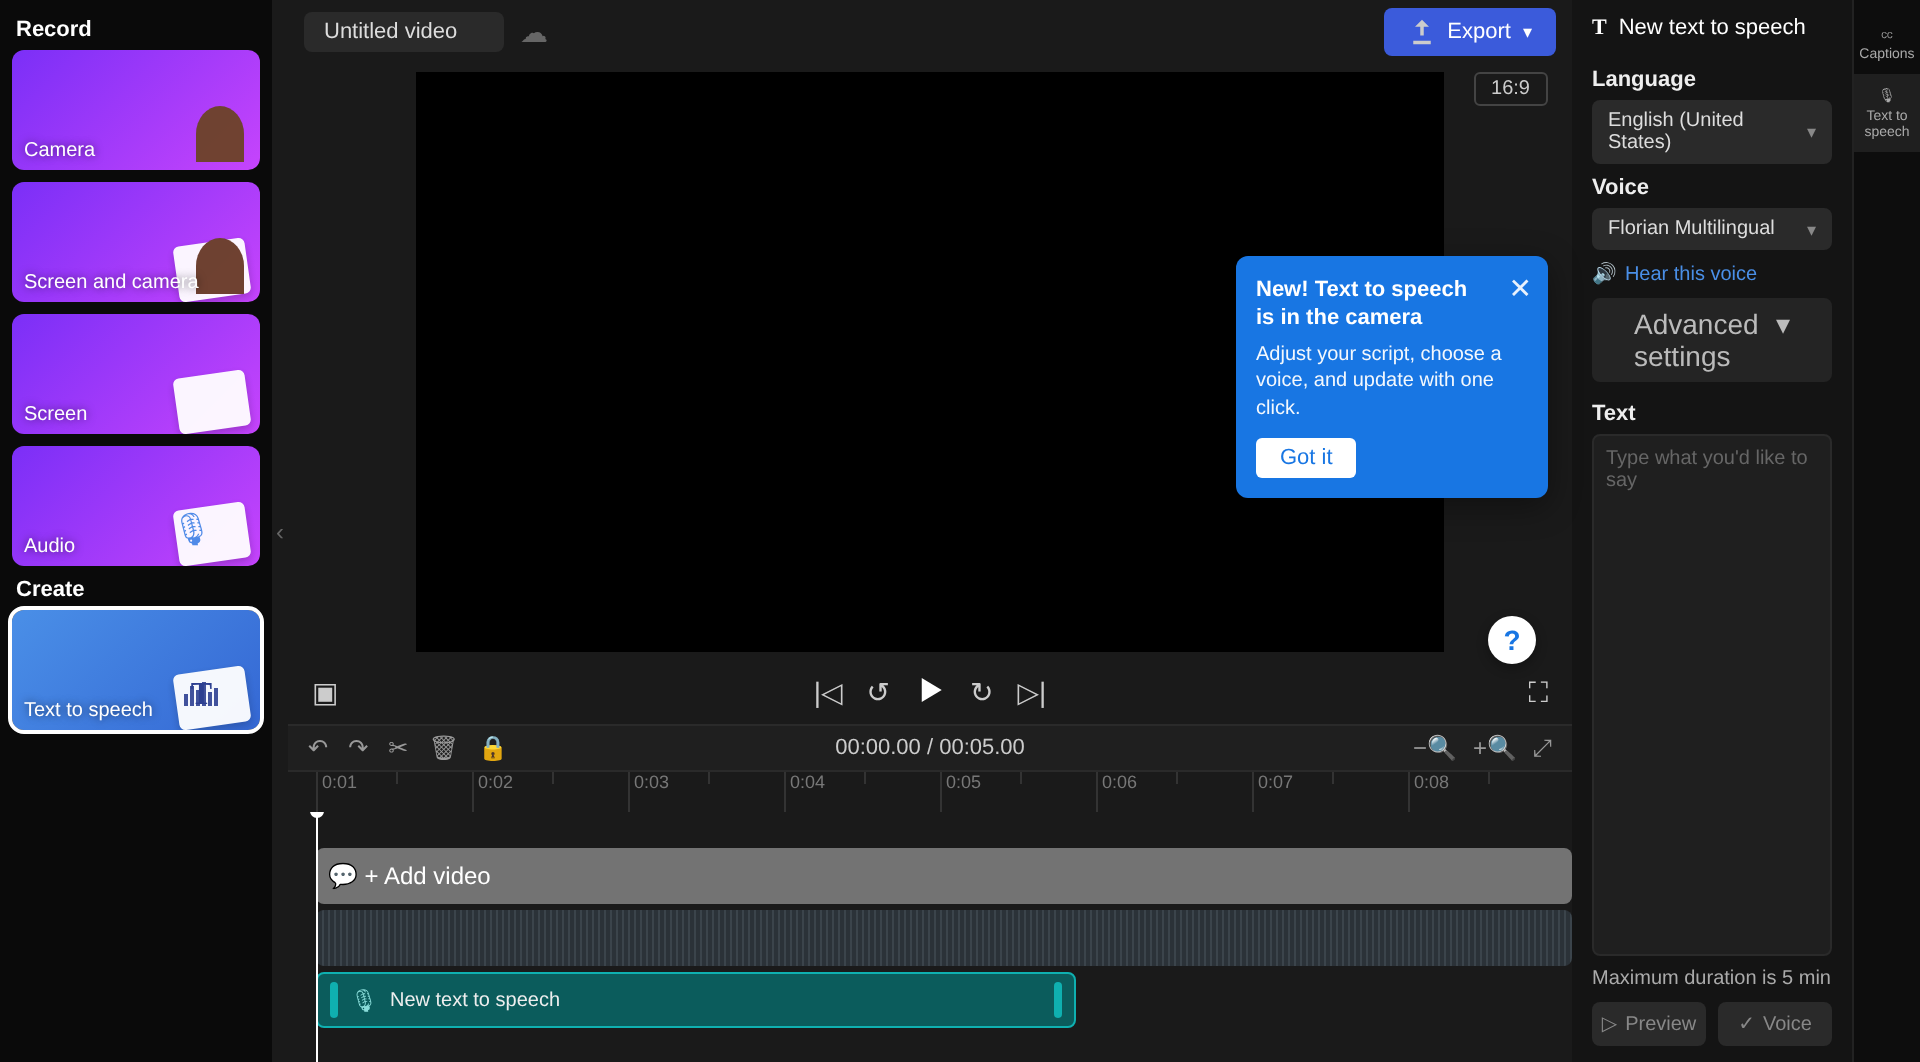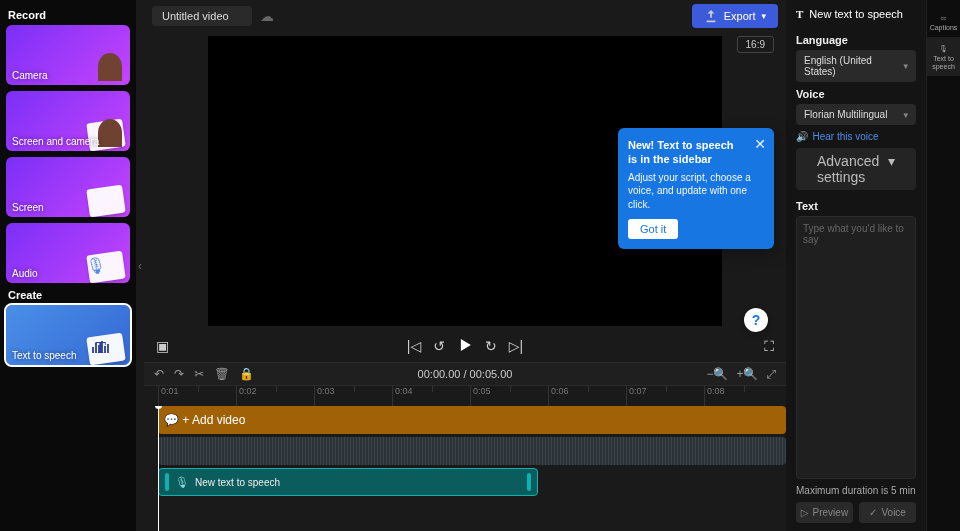--- a/index.html
+++ b/index.html
@@ -45,21 +45,21 @@
 .time-disp{position:absolute;left:50%;transform:translateX(-50%);font-size:11px;color:#ccc}
 .th-right{margin-left:auto;display:flex;gap:8px;align-items:center}
 .ruler{height:20px;position:relative;background:#1a1a1a;padding-left:14px;display:flex;overflow:hidden}
 .tick{flex:0 0 78px;font-size:9px;color:#777;position:relative;padding-left:2px;border-left:1px solid #333}
 .tick::before{content:"";position:absolute;left:39px;top:0;height:6px;border-left:1px solid #333}
 .playhead{position:absolute;left:14px;top:0;width:1px;height:130px;background:#fff;z-index:5}
 .playhead::before{content:"";position:absolute;top:-4px;left:-3px;width:7px;height:7px;background:#fff;border-radius:50%}
 .tracks{background:#1a1a1a;flex:1;position:relative;padding-left:14px;overflow:hidden}
 .tracks-inner{position:relative;height:100%}
 .track{height:28px;margin-bottom:3px;display:flex;align-items:center;border-radius:4px;padding:0 6px;position:relative}
-.track.empty{background:#a16207;}
+.track.empty{background:#737373;margin-top:18px}
 .track.audio{background:#2b3238;background-image:repeating-linear-gradient(90deg,#3b444b 0 1px,transparent 1px 3px)}
 .track.tts-clip{background:#0b5c5c;border:1px solid #0fb0b0;display:flex;align-items:center;gap:6px;width:380px}
 .tts-clip .hdl{width:4px;height:18px;background:#0fb0b0;border-radius:2px}
 .tts-clip .lbl{font-size:10px;color:#eee}
 .tts-clip .mic-sm{color:#8addda;font-size:11px}
 .right-panel{width:140px;background:#141414;padding:8px 10px;display:flex;flex-direction:column;font-size:11px}
 .rp-title{display:flex;align-items:center;gap:6px;font-size:11px;margin-bottom:8px}
 .rp-label{font-size:11px;font-weight:600;margin:6px 0 4px;color:#eee}
 .rp-select{background:#2a2a2a;border:none;color:#ddd;border-radius:4px;padding:5px 8px;font-size:10px;width:100%;display:flex;justify-content:space-between;align-items:center;cursor:pointer}
 .rp-select .chev{color:#888;font-size:9px}
@@ -141,21 +141,21 @@
       <span style="font-size:9px">▾</span>
     </button>
   </div>
 
   <div class="preview-area">
     <div class="aspect">16:9</div>
     <div class="video-box"></div>
 
     <div class="popover">
       <span class="close">✕</span>
-      <div class="ptitle">New! Text to speech is in the sidebar</div>
+      <div class="ptitle">New! Text to speech is in the camera</div>
       <div class="pdesc">Adjust your script, choose a voice, and update with one click.</div>
       <button class="pbtn">Got it</button>
     </div>
 
     <div class="help-bubble">
         <span>?</span>
       </div>
   </div>
 
   <div class="controls">

